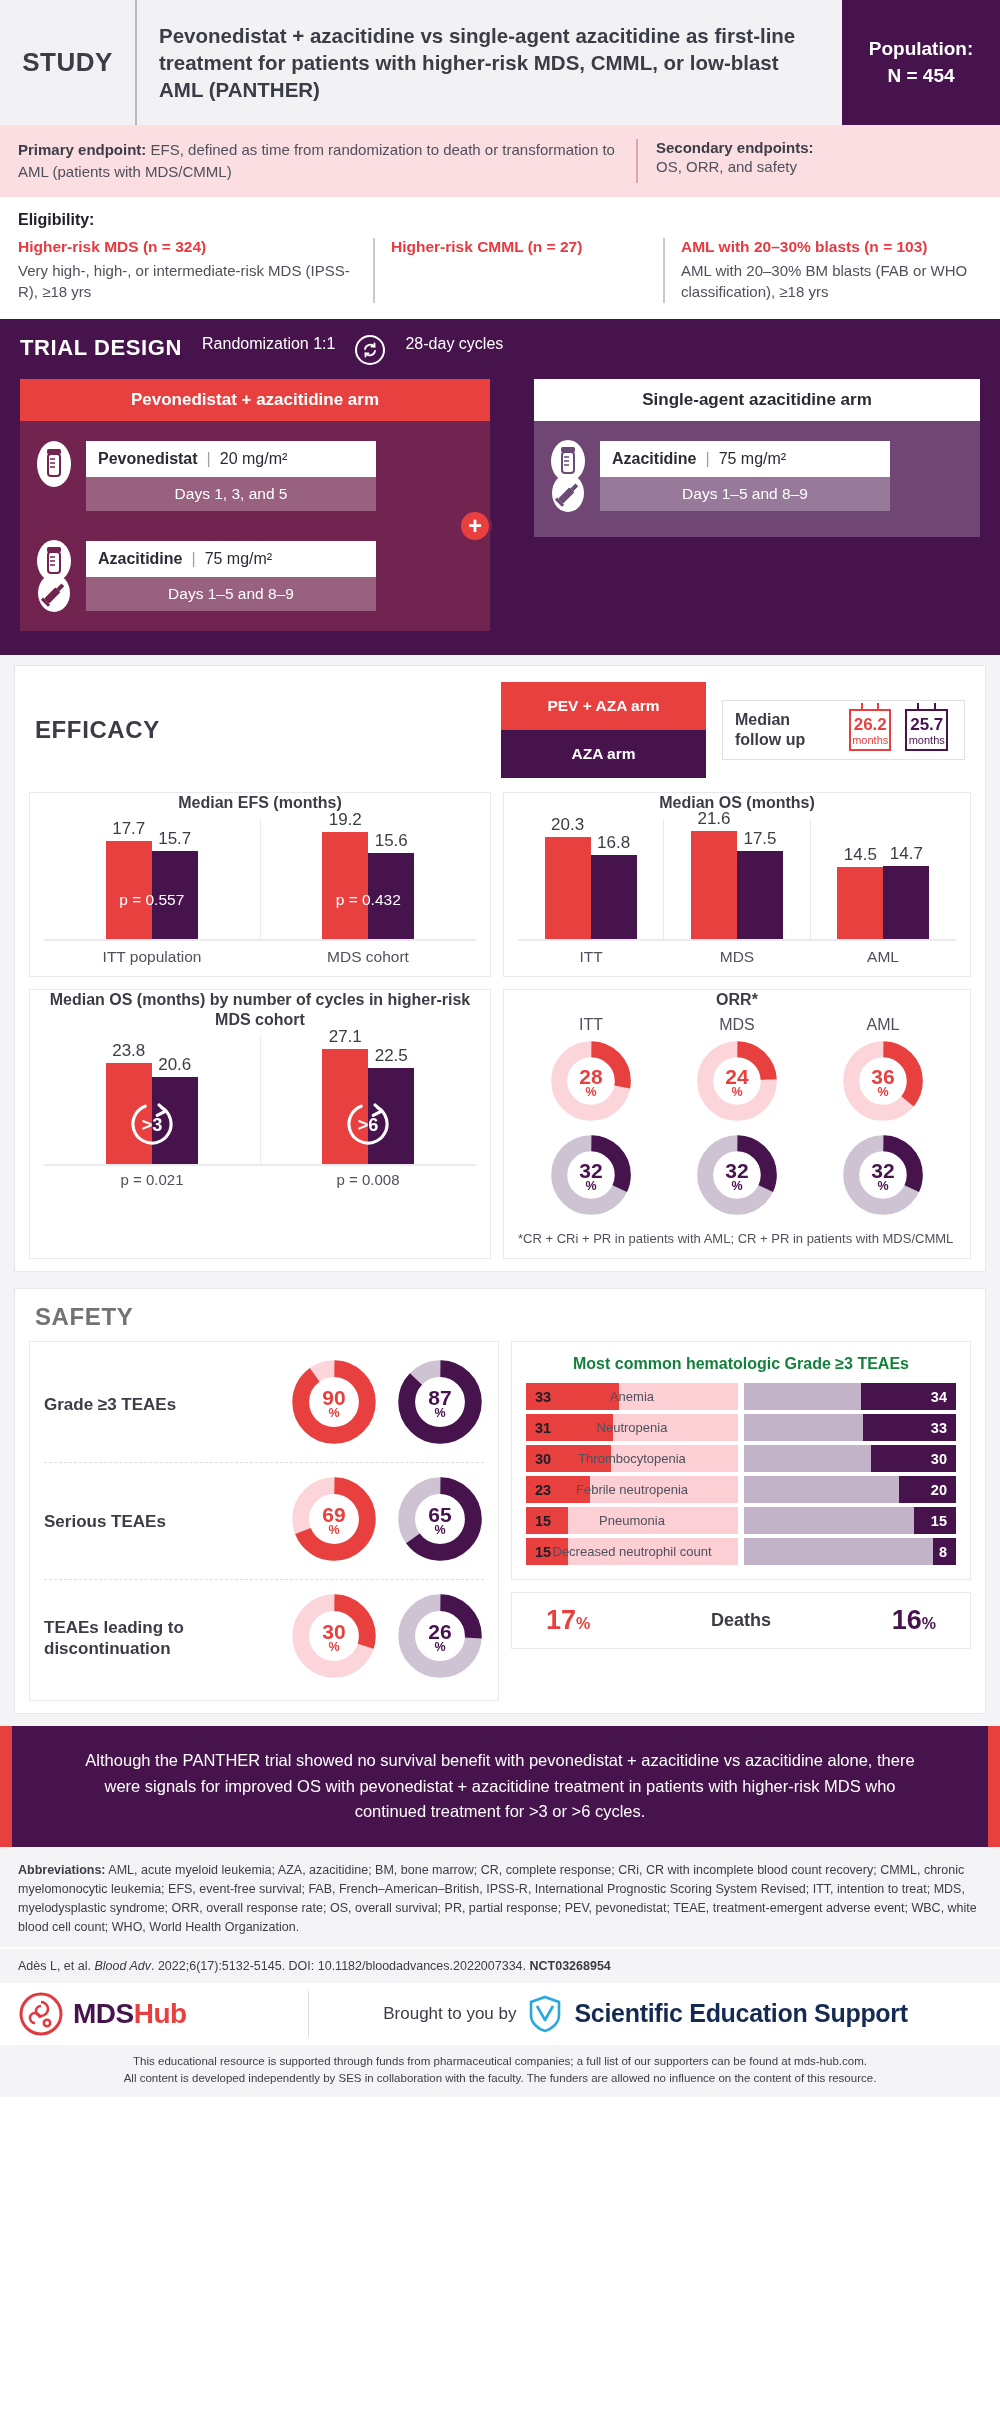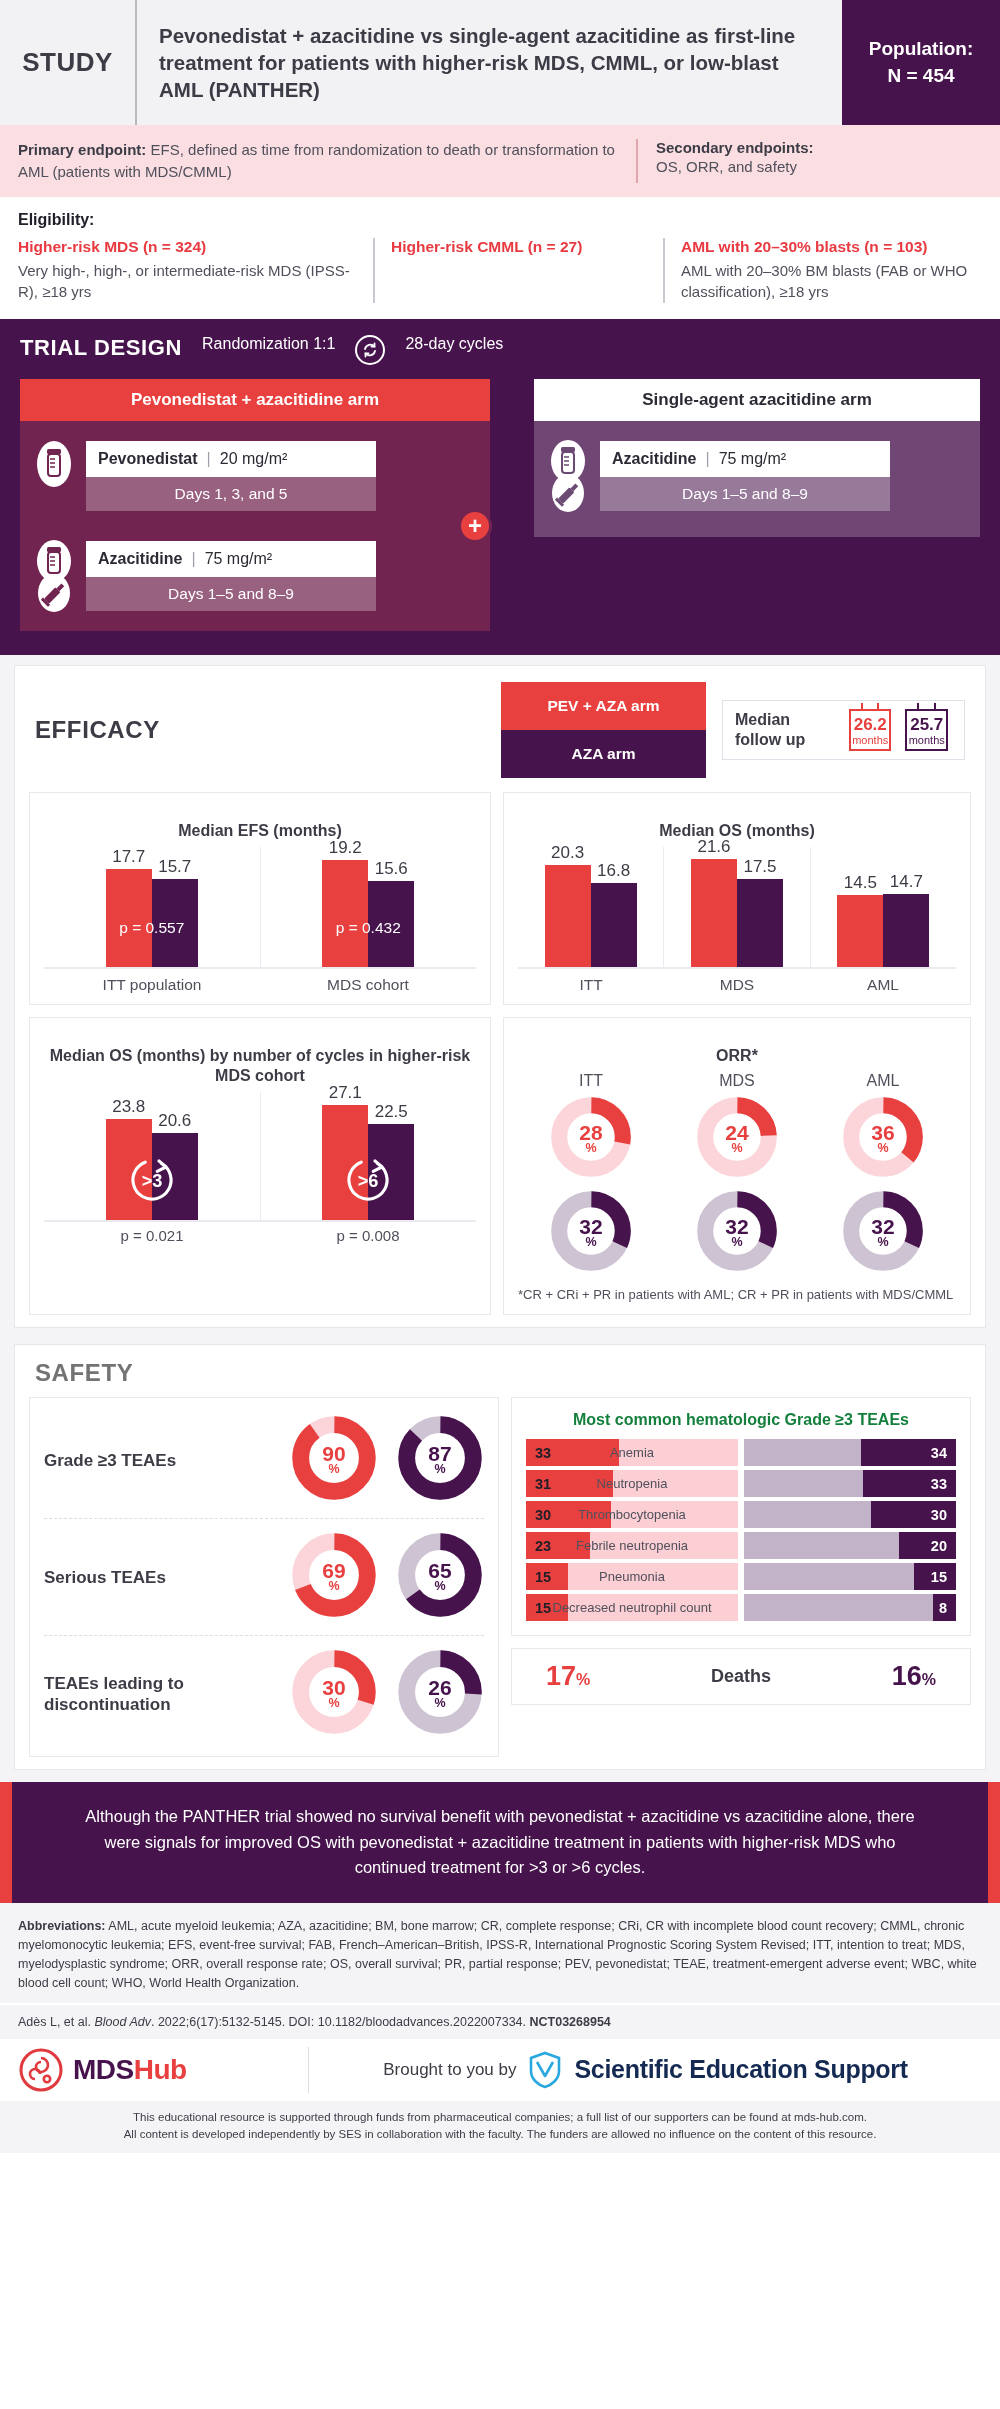--- a/index.html
+++ b/index.html
@@ -126,21 +126,21 @@
   .cal .cal-u { font-size: 11px; color: #e8403f; }
   .cal.purple .cal-v, .cal.purple .cal-u { color: #47134d; }
   .cal::before, .cal::after {
     content: ""; position: absolute; top: -8px; width: 2px; height: 8px; background: #e8403f;
   }
   .cal::before { left: 10px; } .cal::after { right: 10px; }
   .cal.purple::before, .cal.purple::after { background: #47134d; }
 
   .chart-grid { display: flex; gap: 12px; padding: 0 14px 12px 14px; }
   .chart-grid.row2 { align-items: stretch; }
-  .chart-card { background: #fff; border: 1px solid #e8e8ee; padding: 28px 14px 10px 14px; flex: 1; }
+  .chart-card { background: #fff; border: 1px solid #e8e8ee; padding: 0 14px 10px 14px; flex: 1; }
   .chart-card h3 {
     text-align: center; font-size: 16px; font-weight: bold; color: #3c3c46;
     margin-bottom: 6px; line-height: 1.25;
   }
   .bars { display: flex; align-items: flex-end; height: 122px; border-bottom: 2px solid #eceaf0; }
   .bargroup { flex: 1; display: flex; justify-content: center; align-items: flex-end; position: relative; height: 100%; }
   .bargroup + .bargroup { border-left: 1.5px solid #eceaf0; }
   .bar { width: 46px; position: relative; }
   .bar.pev { background: #e8403f; }
   .bar.aza { background: #47134d; }

